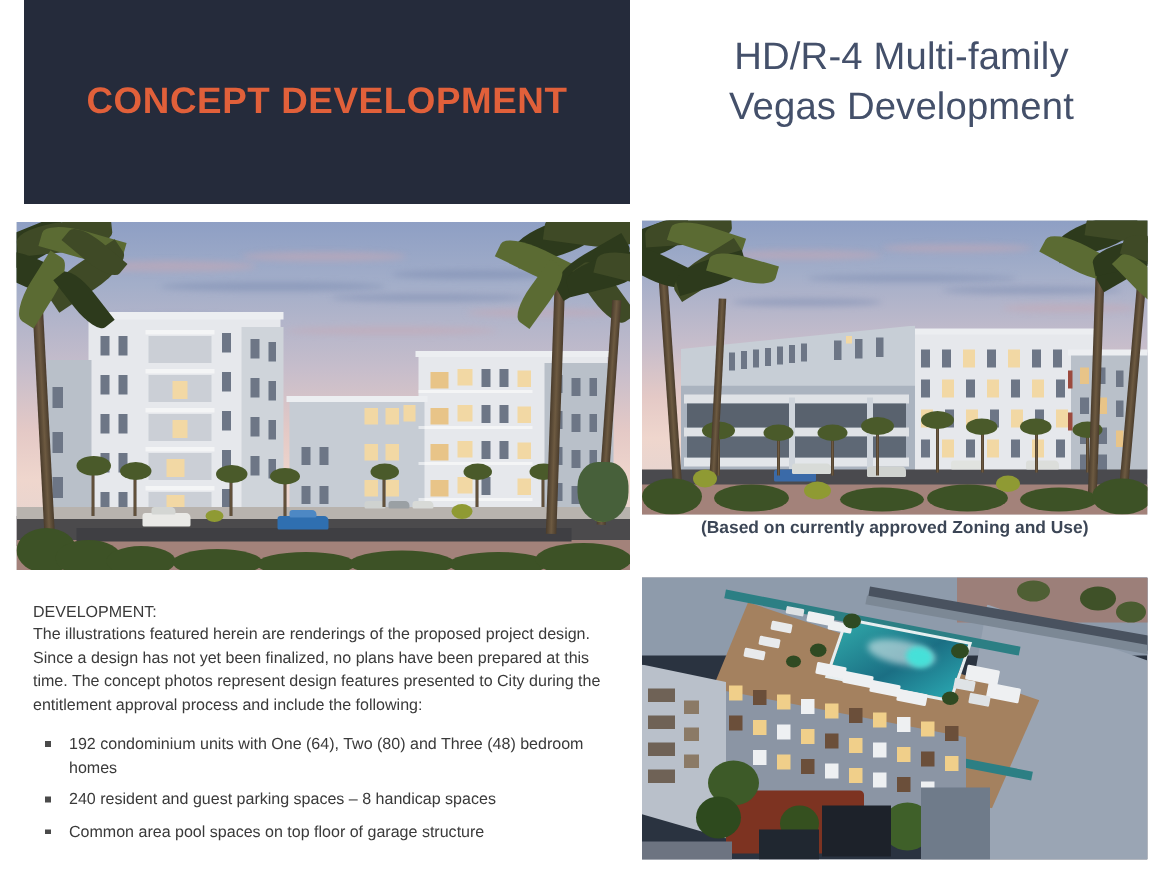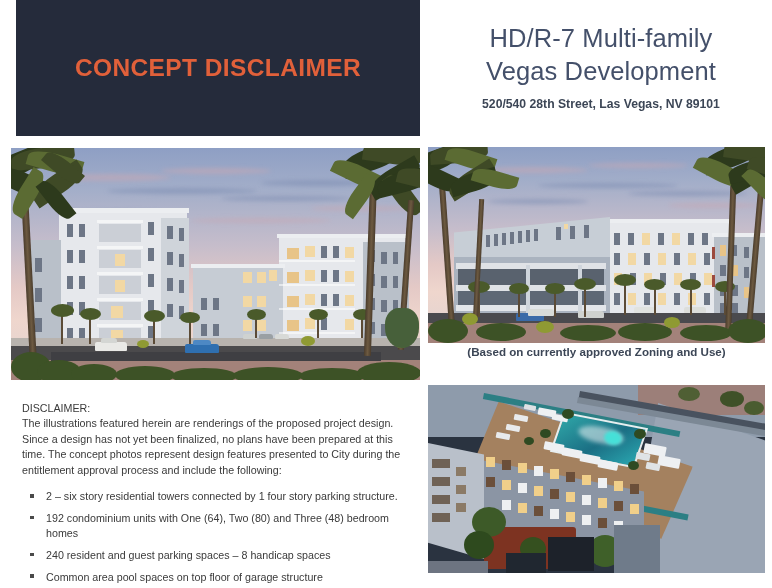--- a/index.html
+++ b/index.html
@@ -86,29 +86,28 @@
   .facade{position:absolute;background:#9aa3b0;}
   .facade.l{background:#c2c8d1;}
   .tree-n{position:absolute;border-radius:50%;background:#2f4a22;}
   .mulch{position:absolute;background:#7d3321;border-radius:3px;}
   .asphalt-n{position:absolute;background:#8b9aab;}
 </style>
 </head>
 <body>
 
 <div id="concept-block">
-  <div id="concept-title">CONCEPT DISCLAIMER</div>
+  <div id="concept-title">CONCEPT DEVELOPMENT</div>
 </div>
 
 <div id="title-area">
   <div id="main-title">
-    <div>HD/R-7 Multi-family</div>
+    <div>HD/R-4 Multi-family</div>
     <div>Vegas Development</div>
   </div>
-  <div id="sub-title">520/540 28th Street, Las Vegas, NV 89101</div>
 </div>
 
 <div class="img-frame" id="img-main">
   <div class="scene">
     <div class="sky-dusk"></div>
 
     <div class="cloudband cl-p" style="left:40px;top:26px;width:120px;height:7px;"></div>
     <div class="cloudband cl-b" style="left:96px;top:40px;width:150px;height:6px;"></div>
     <div class="cloudband cl-p" style="left:150px;top:20px;width:110px;height:6px;"></div>
     <div class="cloudband cl-b" style="left:210px;top:48px;width:130px;height:5px;"></div>
@@ -539,27 +538,23 @@
     <div class="tree-n" style="left:92px;top:152px;width:26px;height:24px;background:#35501f;"></div>
     <div class="tree-n" style="left:160px;top:150px;width:34px;height:32px;background:#3f6029;"></div>
     <div style="position:absolute;left:120px;top:152px;width:46px;height:34px;background:#1d222a;"></div>
     <div style="position:absolute;left:78px;top:168px;width:40px;height:20px;background:#202730;"></div>
     <div class="facade" style="left:186px;top:140px;width:46px;height:48px;background:#6f7b8a;"></div>
     <div class="asphalt-n" style="left:0px;top:176px;width:60px;height:12px;background:#6d7481;"></div>
   </div>
 </div>
 
 <div id="disclaimer">
-  <div id="disclaimer-heading">DISCLAIMER:</div>
+  <div id="disclaimer-heading">DEVELOPMENT:</div>
   <div id="disclaimer-body">The illustrations featured herein are renderings of the proposed project design. Since a design has not yet been finalized, no plans have been prepared at this time. The concept photos represent design features presented to City during the entitlement approval process and include the following:</div>
   <ul id="bullet-list">
-    <li>
-      <span class="sq"></span>
-      <span>2 – six story residential towers connected by 1 four story parking structure.</span>
-    </li>
     <li>
       <span class="sq"></span>
       <span>192 condominium units with One (64), Two (80) and Three (48) bedroom homes</span>
     </li>
     <li>
       <span class="sq"></span>
       <span>240 resident and guest parking spaces – 8 handicap spaces</span>
     </li>
     <li>
       <span class="sq"></span>

